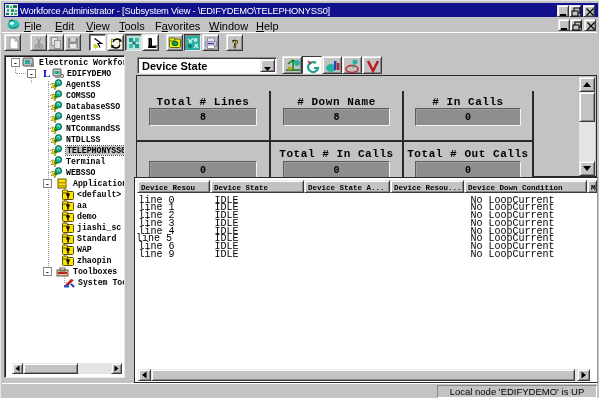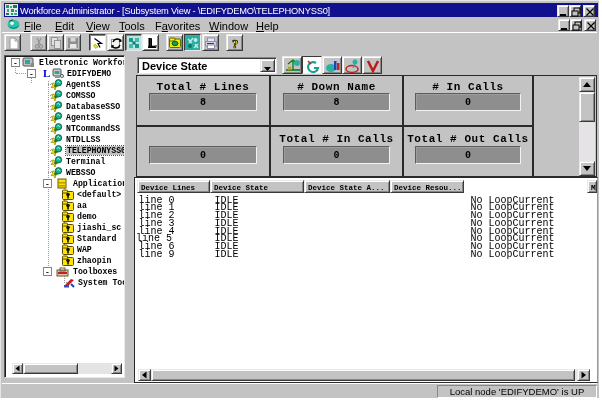--- a/index.html
+++ b/index.html
@@ -428,21 +428,21 @@
       <path d="M11 6 l-2 4" stroke="#2ab0a0" stroke-width="1.2"></path>
     </svg>
   </div>
 <div class="tbtn up" style="left:362px;top:56px;width:20px;height:18px">
     <svg width="18" height="16">
       <path d="M4 3 L9 13 L14 3" fill="none" stroke="#c01818" stroke-width="2.5"></path>
     </svg>
   </div>
 
 <div id="stats">
-  <div style="position:absolute;left:0px;top:0px;width:397px;height:100px">
+  <div style="position:absolute;left:0px;top:15px;width:397px;height:100px">
     <div style="position:absolute;left:132px;top:0;width:2px;height:100px;background:#2a2a2a"></div>
     <div style="position:absolute;left:265px;top:0;width:2px;height:100px;background:#2a2a2a"></div>
     <div style="position:absolute;left:395px;top:0;width:2px;height:100px;background:#2a2a2a"></div>
     <div style="position:absolute;left:0px;top:49px;width:397px;height:2px;background:#2a2a2a"></div>
     <div class="scell" style="left:0;top:0;width:132px;height:49px">
         <div class="slabel" style="top:5px">Total # Lines</div>
         <div class="sbox" style="left:12px;top:17px;width:108px;height:18px;line-height:17px">8</div>
       </div>
     <div class="scell" style="left:134px;top:0;width:131px;height:49px">
         <div class="slabel" style="top:5px"># Down Name</div>
@@ -470,30 +470,33 @@
       </svg></div>
   <div class="strack" style="left:442px;top:16px;width:16px;height:69px"></div>
   <div class="sthumb" style="left:442px;top:16px;width:16px;height:30px"></div>
   <div class="sbtn" style="left:442px;top:85px;width:16px;height:15px"><svg width="14" height="13">
         <path d="M7 9 L11 4 L3 4 Z" fill="#000"></path>
       </svg></div>
 </div>
 
 <div id="table">
   <div class="th" style="left:2px;width:73px">
-      <span>Device Lines</span>
+      <span>Device Resou</span>
     </div>
   <div class="th" style="left:75px;width:94px">
       <span>Device State</span>
     </div>
   <div class="th" style="left:169px;width:86px">
       <span>Device State A...</span>
     </div>
   <div class="th" style="left:255px;width:74px">
       <span>Device Resou...</span>
+    </div>
+  <div class="th" style="left:329px;width:123px">
+      <span>Device Down Condition</span>
     </div>
   <div class="th" style="left:452px;width:10px">
       <span>M</span>
     </div>
   <div class="tr" style="left:3.5px;top:16.50px">line 0</div>
     <div class="tr" style="left:79.5px;top:16.50px">IDLE</div>
     <div class="tr" style="left:335.5px;top:16.50px">No LoopCurrent</div>
 <div class="tr" style="left:3.5px;top:24.25px">line 1</div>
     <div class="tr" style="left:79.5px;top:24.25px">IDLE</div>
     <div class="tr" style="left:335.5px;top:24.25px">No LoopCurrent</div>

